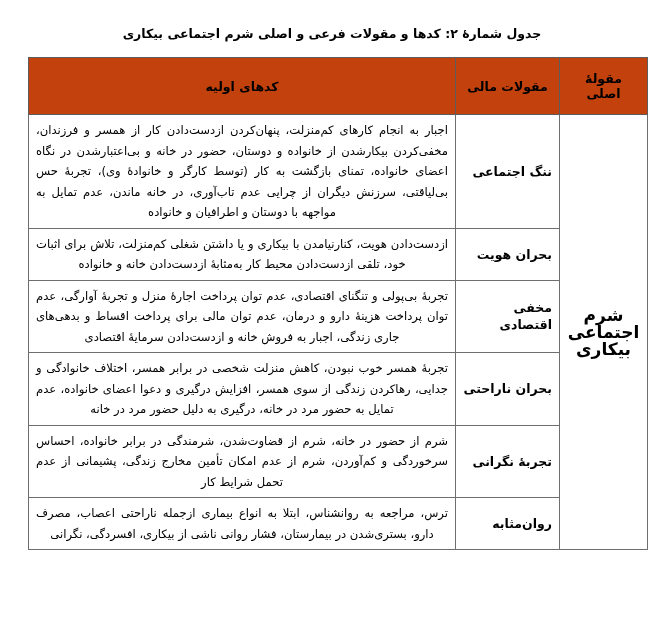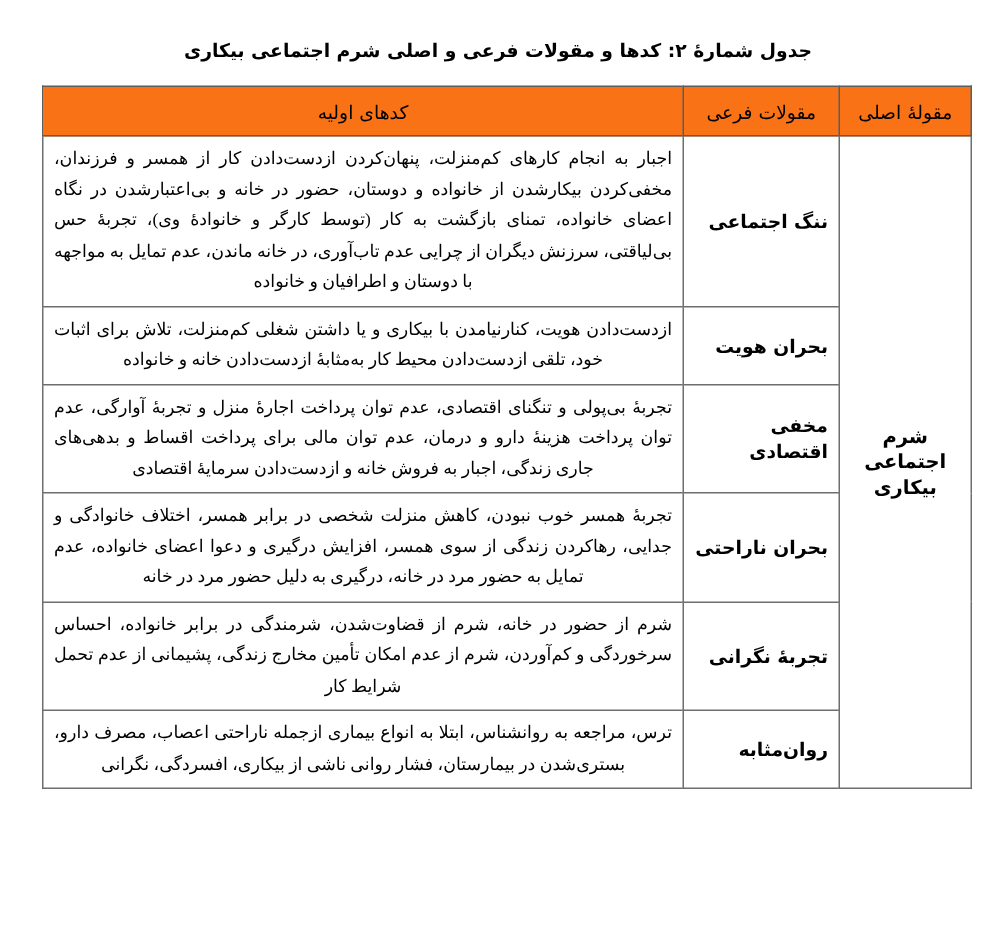--- a/index.html
+++ b/index.html
@@ -52,66 +52,65 @@
 
   table.codes th,
   table.codes td {
     border: 1px solid #6e6e6e;
     vertical-align: middle;
     padding: 5px 7px;
     direction: rtl;
     unicode-bidi: isolate;
   }
   table.codes thead th {
-    background: #f97316;
+    background: #c2410c;
     font-size: 12.5px;
-    font-weight: normal;
+    font-weight: bold;
     text-align: center;
     height: 32px;
-    padding: 0 6px;
+    padding: 12px 6px;
     border-color: #5d5d5d;
   }
   td.main-cat {
     text-align: center;
-    font-size: 13px;
+    font-size: 17px;
     font-weight: bold;
     line-height: 17px;
   }
   td.sub-cat {
     text-align: right;
     font-size: 12.5px;
     font-weight: bold;
     line-height: 17px;
   }
   td.codes {
     text-align: justify;
     text-align-last: center;
     font-size: 11.6px;
     line-height: 20.5px;
-    font-family: Liberation Serif, serif;
   }
 </style>
 </head>
 <body>
 
 <div class="page">
 
   <div class="table-title">جدول شمارهٔ ۲: کدها و مقولات فرعی و اصلی شرم اجتماعی بیکاری</div>
 
   <div class="tbl-wrap">
     <table class="codes">
       <colgroup>
         <col class="c-main">
         <col class="c-sub">
         <col class="c-codes">
       </colgroup>
       <thead>
         <tr>
           <th>مقولهٔ اصلی</th>
-          <th>مقولات فرعی</th>
+          <th>مقولات مالی</th>
           <th>کدهای اولیه</th>
         </tr>
       </thead>
       <tbody>
         <tr>
           <td class="main-cat" rowspan="6">شرم اجتماعی بیکاری</td>
           <td class="sub-cat">ننگ اجتماعی</td>
           <td class="codes">اجبار به انجام کارهای کم‌منزلت، پنهان‌کردن ازدست‌دادن کار از همسر و فرزندان، مخفی‌کردن بیکارشدن از خانواده و دوستان، حضور در خانه و بی‌اعتبارشدن در نگاه اعضای خانواده، تمنای بازگشت به کار (توسط کارگر و خانوادهٔ وی)، تجربهٔ حس بی‌لیاقتی، سرزنش دیگران از چرایی عدم تاب‌آوری، در خانه ماندن، عدم تمایل به مواجهه با دوستان و اطرافیان و خانواده</td>
         </tr>
         <tr>

